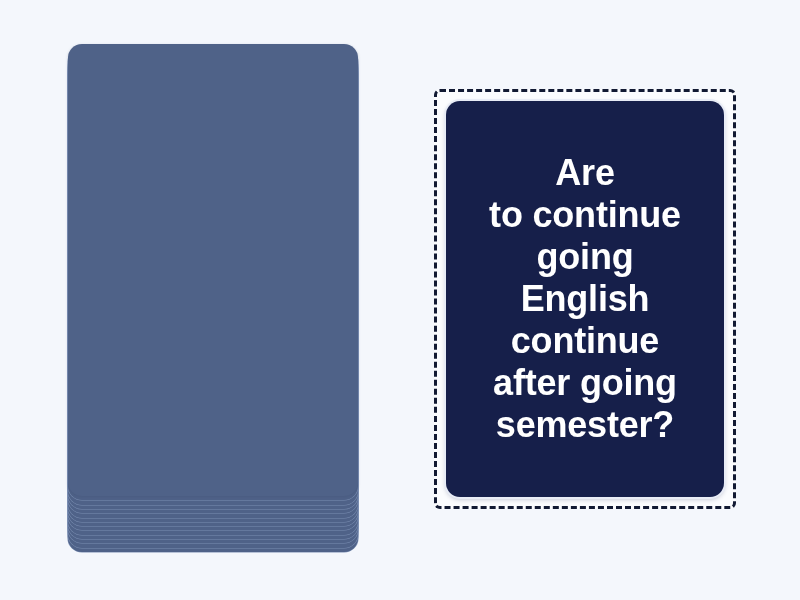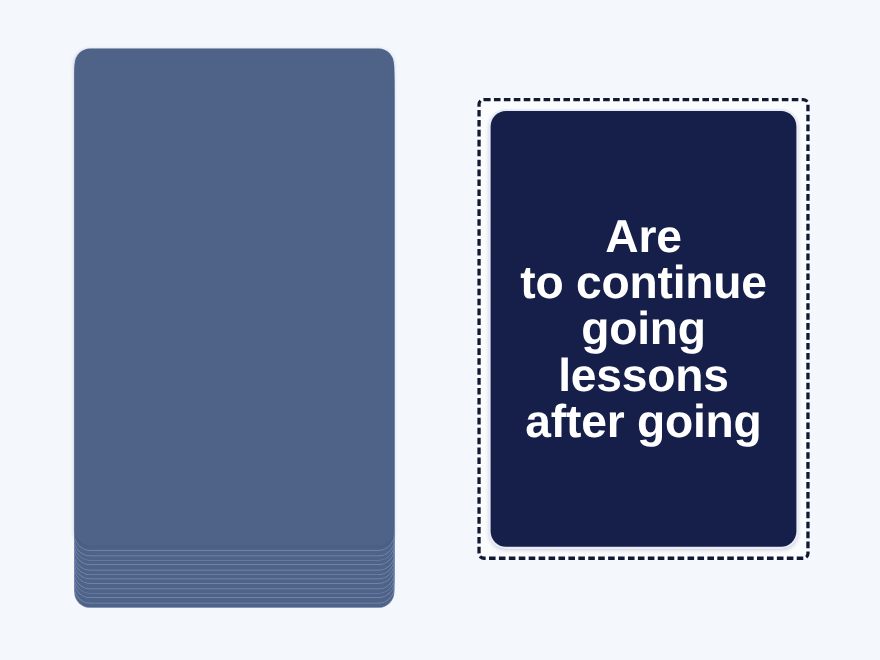--- a/index.html
+++ b/index.html
@@ -73,21 +73,21 @@
     box-shadow: 0 0 0 2px #e8ecf6, 0 2px 5px rgba(22,31,74,0.30);
     display: flex;
     align-items: center;
     justify-content: center;
     padding: 10px 8px;
   }
   .question-text {
     color: #ffffff;
     font-family: "Liberation Sans", sans-serif;
     font-weight: bold;
-    font-size: 42px;
+    font-size: 36px;
     line-height: 42px;
     text-align: center;
     letter-spacing: -0.2px;
     width: 100%;
   }
   .question-line {
     display: block;
     white-space: nowrap;
   }
 </style>
@@ -114,19 +114,21 @@
       </div>
     <div class="deck-top"></div>
   </div>
 
   <div class="question-zone">
     <div class="question-card">
       <div class="question-text" id="question-text">
           <span class="question-line">Are</span>
           <span class="question-line">to continue</span>
           <span class="question-line">going</span>
-          <span class="question-line">lessons</span>
+          <span class="question-line">English</span>
+          <span class="question-line">continue</span>
           <span class="question-line">after going</span>
+          <span class="question-line">semester?</span>
         </div>
     </div>
   </div>
 
 </div>
 
 </body></html>

